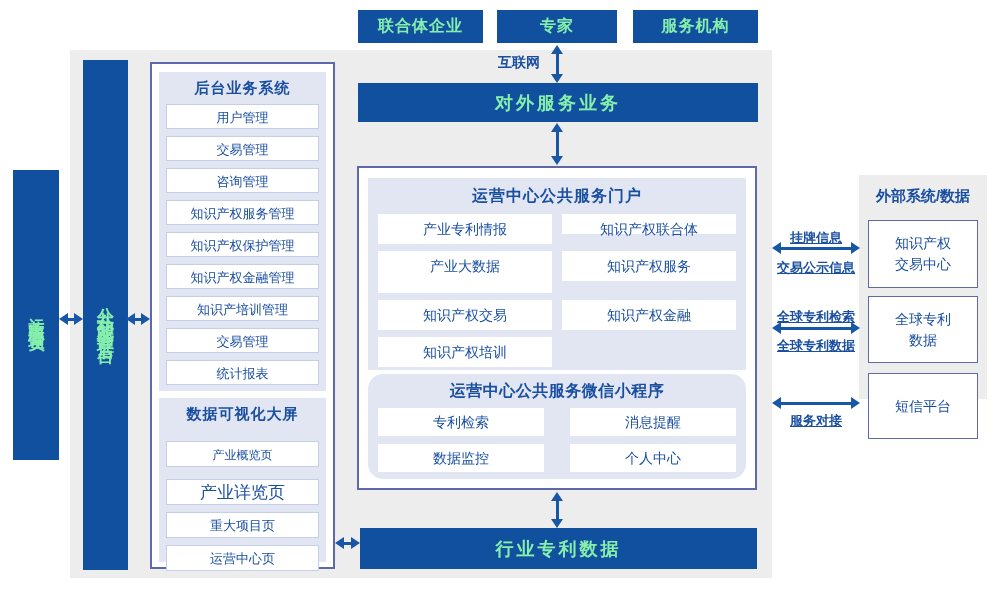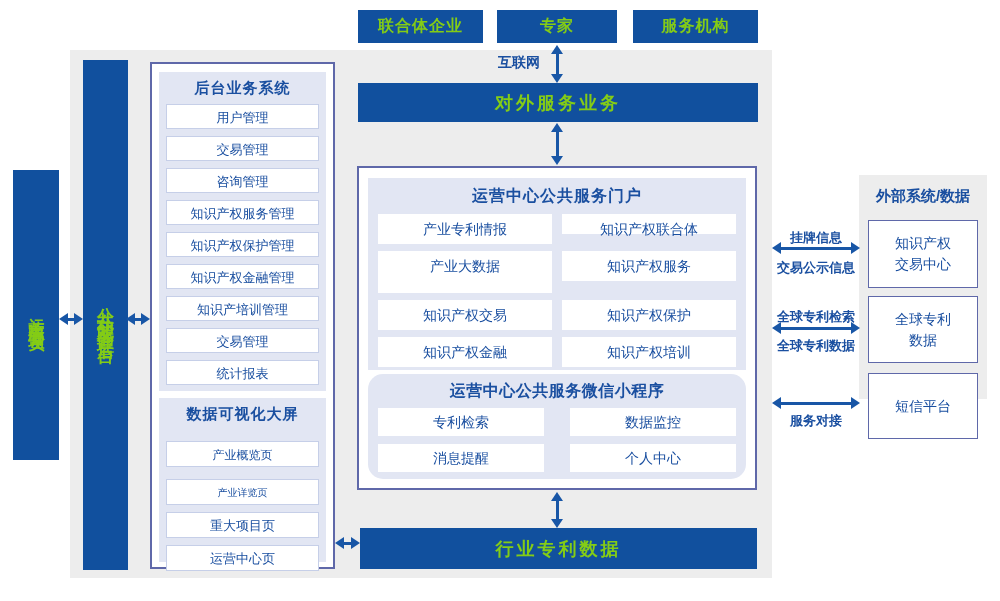--- a/index.html
+++ b/index.html
@@ -8,41 +8,41 @@
     --arrow:#1856A6;         
     --lav:#E2E6F3;           
     --gray:#EDEDED;          
     --bord:#5F68A9;          
     --ibord:#C6CFE8;         
   }
   html,body{margin:0;padding:0;background:#fff;}
   #stage{position:relative;width:1000px;height:601px;background:#fff;
          font-family:"Liberation Sans","DejaVu Sans",sans-serif;overflow:hidden;}
   .abs{position:absolute;}
-  .bluebox{background:var(--db);color:#84cc16;font-weight:bold;
+  .bluebox{background:var(--db);color:#86efac;font-weight:bold;
            display:flex;align-items:center;justify-content:center;letter-spacing:1px;}
   .whitebox{background:#fff;border:2px solid var(--bord);box-sizing:border-box;padding-left:46px;}
   .lavsec{position:absolute;background:var(--lav);box-sizing:border-box;}
   .sechead{color:var(--txt);font-weight:bold;text-align:center;letter-spacing:1px;}
   .item{background:#fff;color:var(--txt);text-align:center;box-sizing:border-box;}
   .vtext{writing-mode:vertical-rl;text-orientation:upright;}
   .preline{white-space:pre-line;}
   
   .harrow{position:absolute;height:3px;background:var(--arrow);}
   .harrow::before{content:"";position:absolute;left:-9px;top:-5px;width:0;height:0;
     border-top:6px solid transparent;border-bottom:6px solid transparent;border-right:9px solid var(--arrow);}
   .harrow::after{content:"";position:absolute;right:-9px;top:-5px;width:0;height:0;
     border-top:6px solid transparent;border-bottom:6px solid transparent;border-left:9px solid var(--arrow);}
   .varrow{position:absolute;width:3px;background:var(--arrow);}
   .varrow::before{content:"";position:absolute;top:-9px;left:-5px;width:0;height:0;
     border-left:6px solid transparent;border-right:6px solid transparent;border-bottom:9px solid var(--arrow);}
   .varrow::after{content:"";position:absolute;bottom:-9px;left:-5px;width:0;height:0;
     border-left:6px solid transparent;border-right:6px solid transparent;border-top:9px solid var(--arrow);}
   .linklabel{position:absolute;left:762px;width:108px;text-align:center;
-    color:var(--txt);font-size:13px;font-weight:600;}
+    color:var(--txt);font-size:13px;font-weight:600;text-decoration:underline;}
 </style>
 </head>
 <body>
 
 <div id="stage">
 
   <div class="abs" style="left:70px;top:50px;width:702px;height:528px;background:var(--gray);"></div>
 
   <div class="abs bluebox" style="left:358px;top:10px;width:125px;height:33px;font-size:16px;">联合体企业</div>
   <div class="abs bluebox" style="left:497px;top:10px;width:120px;height:33px;font-size:16px;">专家</div>
@@ -72,46 +72,45 @@
       <div class="item" style="margin:0 7px 7px;height:25px;line-height:25px;font-size:13px;border:1px solid var(--ibord);">知识产权服务管理</div>
       <div class="item" style="margin:0 7px 7px;height:25px;line-height:25px;font-size:13px;border:1px solid var(--ibord);">知识产权保护管理</div>
       <div class="item" style="margin:0 7px 7px;height:25px;line-height:25px;font-size:13px;border:1px solid var(--ibord);">知识产权金融管理</div>
       <div class="item" style="margin:0 7px 7px;height:25px;line-height:25px;font-size:13px;border:1px solid var(--ibord);">知识产培训管理</div>
       <div class="item" style="margin:0 7px 7px;height:25px;line-height:25px;font-size:13px;border:1px solid var(--ibord);">交易管理</div>
       <div class="item" style="margin:0 7px 7px;height:25px;line-height:25px;font-size:13px;border:1px solid var(--ibord);">统计报表</div>
     </div>
     <div class="lavsec" style="left:7px;top:334px;width:167px;height:164px;">
       <div class="sechead" style="padding:7px 0 6px;font-size:15px;">数据可视化大屏</div>
       <div class="item" style="margin:11px 7px 7px;height:26px;line-height:26px;font-size:12px;border:1px solid var(--ibord);">产业概览页</div>
-      <div class="item" style="margin:12px 7px 7px;height:26px;line-height:26px;font-size:10px;border:1px solid var(--ibord);">产业详览页</div>
+      <div class="item" style="margin:12px 7px 7px;height:26px;line-height:26px;font-size:17px;border:1px solid var(--ibord);">产业详览页</div>
       <div class="item" style="margin:0 7px 7px;height:26px;line-height:26px;font-size:13px;border:1px solid var(--ibord);">重大项目页</div>
       <div class="item" style="margin:0 7px 7px;height:26px;line-height:26px;font-size:13px;border:1px solid var(--ibord);">运营中心页</div>
     </div>
   </div>
 
   <div class="abs whitebox" style="left:357px;top:166px;width:400px;height:324px;">
     <div class="lavsec" style="left:9px;top:10px;width:378px;height:192px;">
       <div class="sechead" style="padding:8px 0 7px;font-size:16px;">运营中心公共服务门户</div>
       <div style="display:grid;grid-template-columns:1fr 1fr;gap:7px 10px;margin:0 10px;">
         <div class="item" style="height:30px;line-height:30px;font-size:14px;">产业专利情报</div>
         <div class="item" style="height:20px;line-height:30px;font-size:14px;">知识产权联合体</div>
         <div class="item" style="height:42px;line-height:30px;font-size:14px;">产业大数据</div>
         <div class="item" style="height:30px;line-height:30px;font-size:14px;">知识产权服务</div>
         <div class="item" style="height:30px;line-height:30px;font-size:14px;">知识产权交易</div>
-        <div class="item" style="height:30px;line-height:30px;font-size:14px;">知识产权保护</div>
         <div class="item" style="height:30px;line-height:30px;font-size:14px;">知识产权金融</div>
         <div class="item" style="height:30px;line-height:30px;font-size:14px;">知识产权培训</div>
       </div>
     </div>
     <div class="lavsec" style="left:9px;top:206px;width:378px;height:105px;border-radius:15px;">
       <div class="sechead" style="padding:7px 0 6px;font-size:16px;letter-spacing:0.5px;">运营中心公共服务微信小程序</div>
       <div style="display:grid;grid-template-columns:1fr 1fr;gap:8px 26px;margin:0 10px;">
         <div class="item" style="height:28px;line-height:28px;font-size:14px;">专利检索</div>
+        <div class="item" style="height:28px;line-height:28px;font-size:14px;">消息提醒</div>
         <div class="item" style="height:28px;line-height:28px;font-size:14px;">数据监控</div>
-        <div class="item" style="height:28px;line-height:28px;font-size:14px;">消息提醒</div>
         <div class="item" style="height:28px;line-height:28px;font-size:14px;">个人中心</div>
       </div>
     </div>
   </div>
 
   <div class="varrow" style="left:556px;top:501px;height:18px;"></div>
 
   <div class="abs bluebox" style="left:360px;top:528px;width:397px;height:41px;font-size:18px;letter-spacing:3px;">行业专利数据</div>
 
   <div class="harrow" style="left:344px;top:542px;width:7px;"></div>

